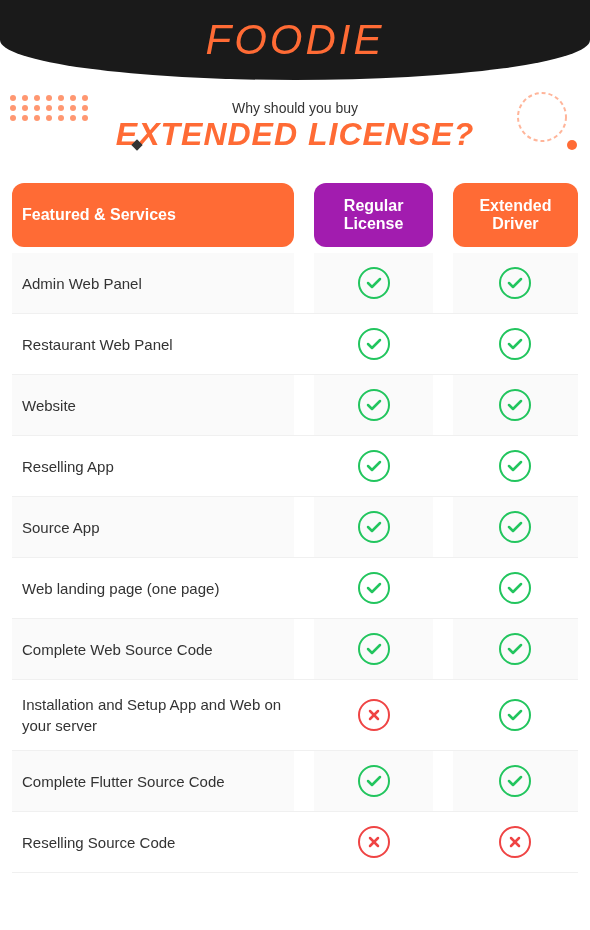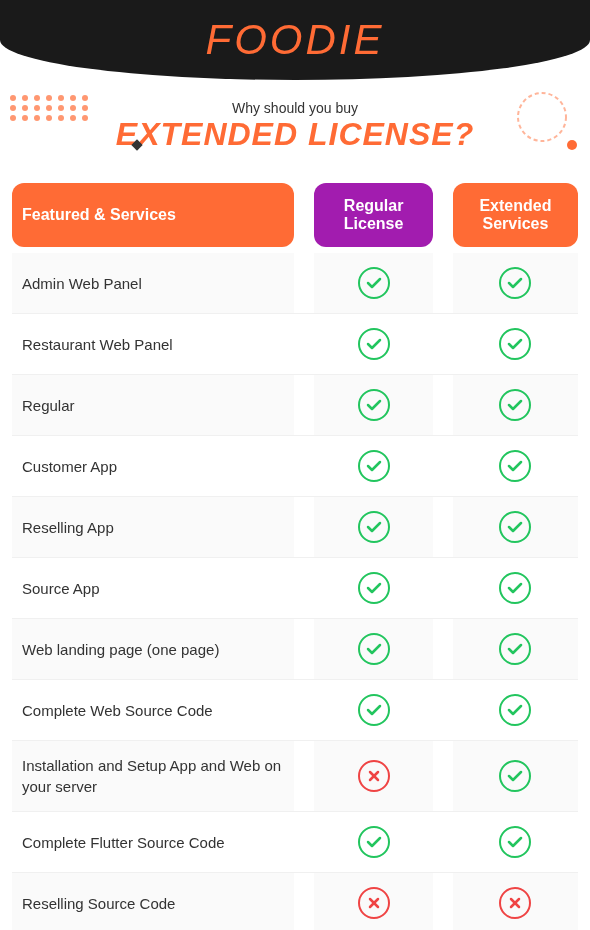--- a/index.html
+++ b/index.html
@@ -240,21 +240,21 @@
 </div>
 
 <div class="table-container">
   <table class="comparison-table">
     <thead>
       <tr class="header-row">
         <th class="th-features">Featured &amp; Services</th>
         <th style="width:5px; background:transparent;"></th>
         <th class="th-regular">Regular License</th>
         <th style="width:5px; background:transparent;"></th>
-        <th class="th-extended">Extended Services</th>
+        <th class="th-extended">Extended Driver</th>
       </tr>
       <tr style="height:6px;"></tr>
     </thead>
     <tbody id="table-body">
     <tr class="data-row">
           <td class="td-feature">Admin Web Panel</td>
           <td style="width: 5px; background: transparent;"></td>
           <td class="td-check"><span class="check-green">
               <svg width="18" height="18" viewBox="0 0 18 18">
                 <polyline points="3,9 7,13 15,5" fill="none" stroke="#22c55e" stroke-width="2.5" stroke-linecap="round" stroke-linejoin="round"></polyline>
@@ -276,36 +276,21 @@
               </svg>
             </span></td>
           <td style="width: 5px; background: transparent;"></td>
           <td class="td-check"><span class="check-green">
               <svg width="18" height="18" viewBox="0 0 18 18">
                 <polyline points="3,9 7,13 15,5" fill="none" stroke="#22c55e" stroke-width="2.5" stroke-linecap="round" stroke-linejoin="round"></polyline>
               </svg>
             </span></td>
         </tr>
         <tr class="data-row">
-          <td class="td-feature">Regular</td>
-          <td style="width: 5px; background: transparent;"></td>
-          <td class="td-check"><span class="check-green">
-              <svg width="18" height="18" viewBox="0 0 18 18">
-                <polyline points="3,9 7,13 15,5" fill="none" stroke="#22c55e" stroke-width="2.5" stroke-linecap="round" stroke-linejoin="round"></polyline>
-              </svg>
-            </span></td>
-          <td style="width: 5px; background: transparent;"></td>
-          <td class="td-check"><span class="check-green">
-              <svg width="18" height="18" viewBox="0 0 18 18">
-                <polyline points="3,9 7,13 15,5" fill="none" stroke="#22c55e" stroke-width="2.5" stroke-linecap="round" stroke-linejoin="round"></polyline>
-              </svg>
-            </span></td>
-        </tr>
-        <tr class="data-row">
-          <td class="td-feature">Customer App</td>
+          <td class="td-feature">Website</td>
           <td style="width: 5px; background: transparent;"></td>
           <td class="td-check"><span class="check-green">
               <svg width="18" height="18" viewBox="0 0 18 18">
                 <polyline points="3,9 7,13 15,5" fill="none" stroke="#22c55e" stroke-width="2.5" stroke-linecap="round" stroke-linejoin="round"></polyline>
               </svg>
             </span></td>
           <td style="width: 5px; background: transparent;"></td>
           <td class="td-check"><span class="check-green">
               <svg width="18" height="18" viewBox="0 0 18 18">
                 <polyline points="3,9 7,13 15,5" fill="none" stroke="#22c55e" stroke-width="2.5" stroke-linecap="round" stroke-linejoin="round"></polyline>

